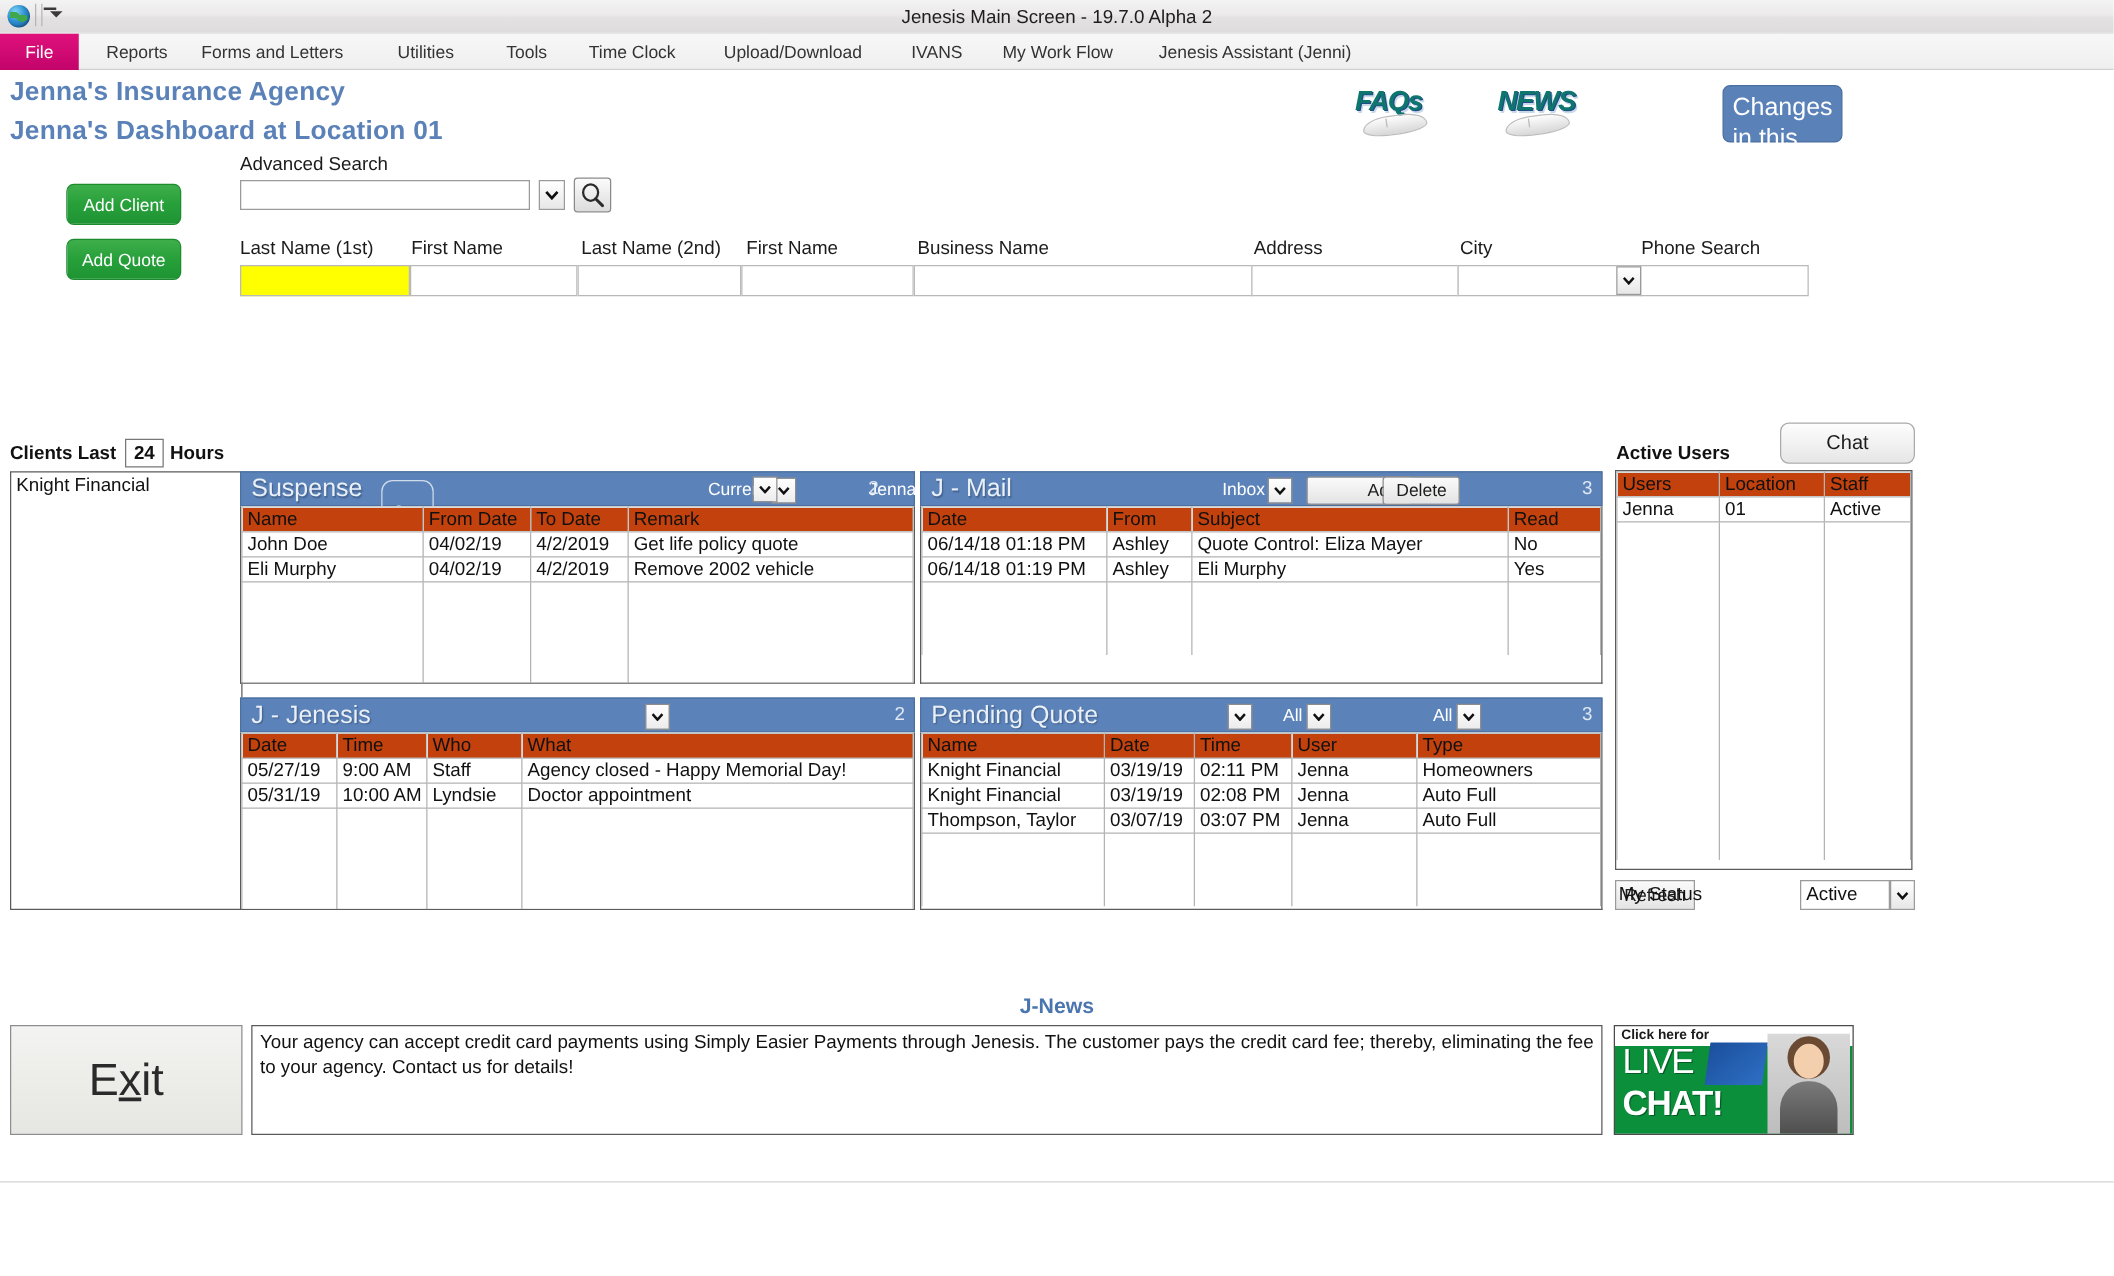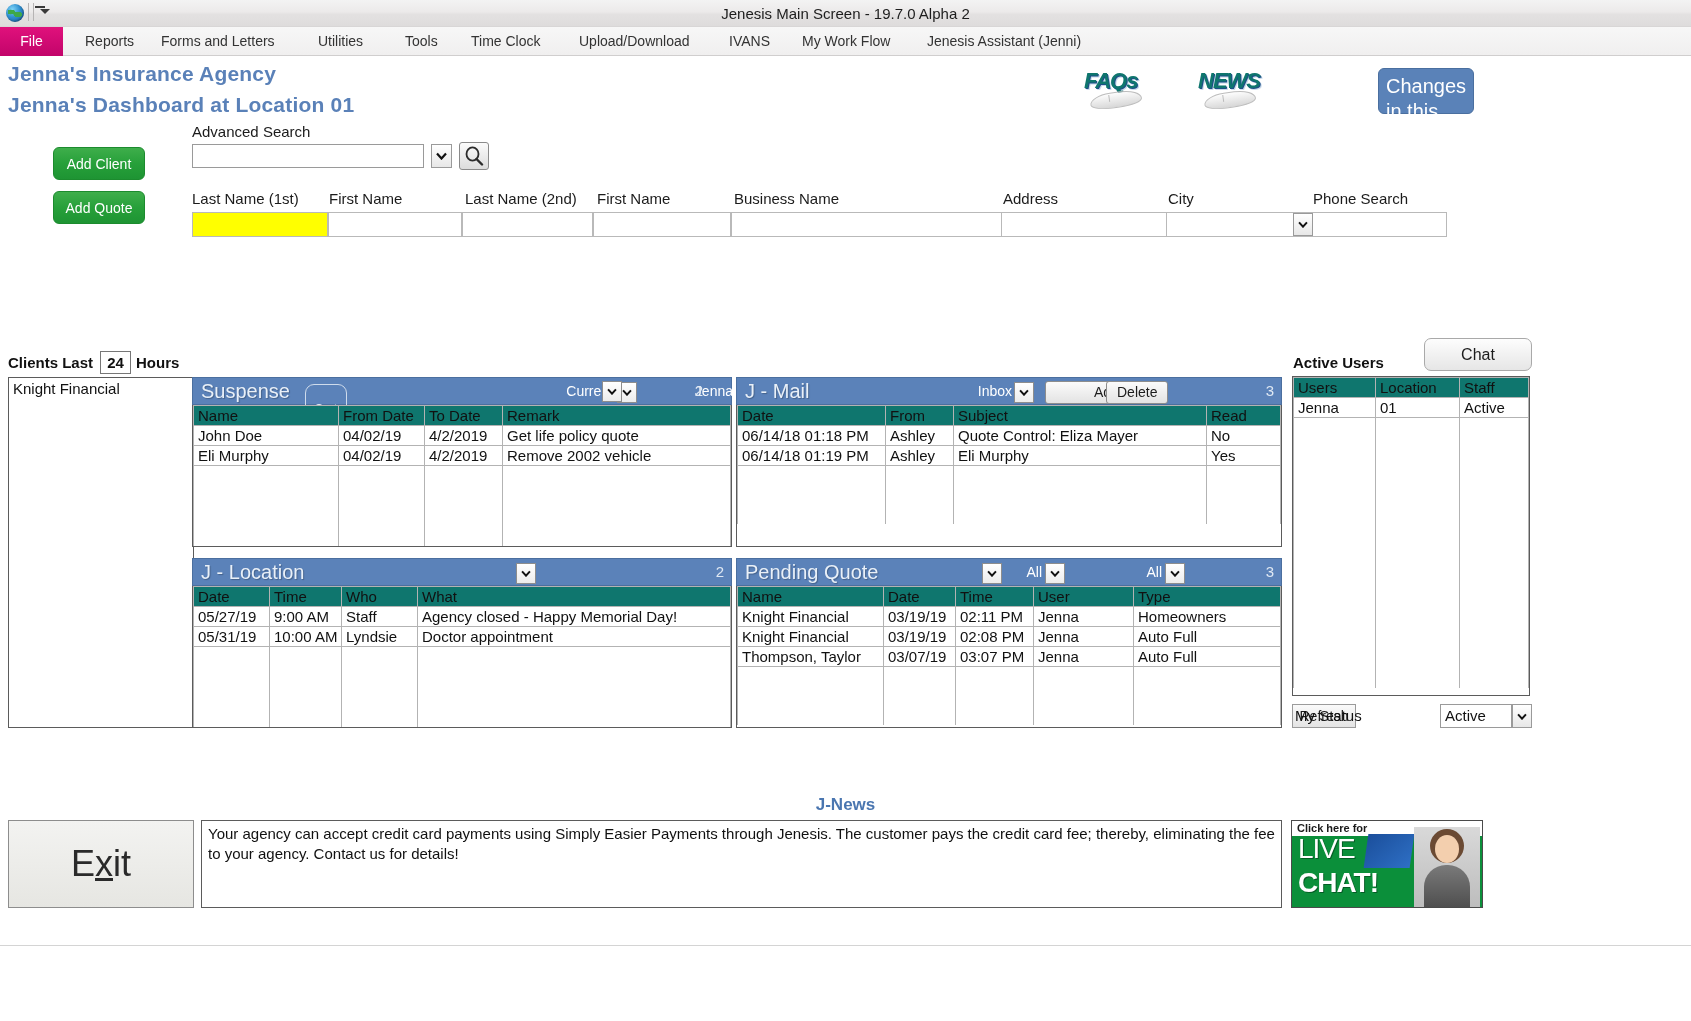--- a/index.html
+++ b/index.html
@@ -179,21 +179,21 @@
     background:linear-gradient(to bottom,#fbfbfb,#e3e3e3);
     font-size:14px; color:#1c1c1c; line-height:21px; cursor:pointer;
   }
 
   table.grid { border-collapse:collapse; width:100%; table-layout:fixed; }
   table.grid th, table.grid td {
     border:1px solid #b3b3b3; font-size:15px; color:#111;
     text-align:left; font-weight:normal; padding:1px 4px; height:20px;
     white-space:nowrap; overflow:hidden; background:#fff;
   }
-  table.grid th { background:#0f766e;margin-left:22px; }
+  table.grid th { background:#c2410c;margin-left:22px; }
   .gridwrap {
     position:absolute; left:0; width:100%;
     border-left:1px solid #5b5b5b; border-right:1px solid #5b5b5b;
     border-bottom:1px solid #5b5b5b; background:#fff; overflow:hidden;
   }
 
   
   .chat-btn {
     position:absolute; left:1424px; top:338px; width:108px; height:33px;
     border:1px solid #a9a9a9; border-radius:7px;
@@ -480,21 +480,21 @@
               <td style="border-bottom:none"></td>
               <td style="border-bottom:none"></td>
             </tr>
         </tbody>
       </table>
     </div>
   </div>
 
   <div class="panel" style="left:192px; top:558px; width:540px; height:170px;">
     <div class="panel-head">
-      <div class="panel-title">J - Location</div>
+      <div class="panel-title">J - Jenesis</div>
       <div class="hd-arrow" style="left:323px">
         <svg width="10" height="7" viewBox="0 0 11 8">
             <path d="M1 1.5 L5.5 6.5 L10 1.5" fill="none" stroke="#111" stroke-width="2.2"></path>
           </svg>
       </div>
       <div class="panel-count">2</div>
     </div>
     <div class="gridwrap" style="top:28px; height:142px;">
       <table class="grid">
         <colgroup>

